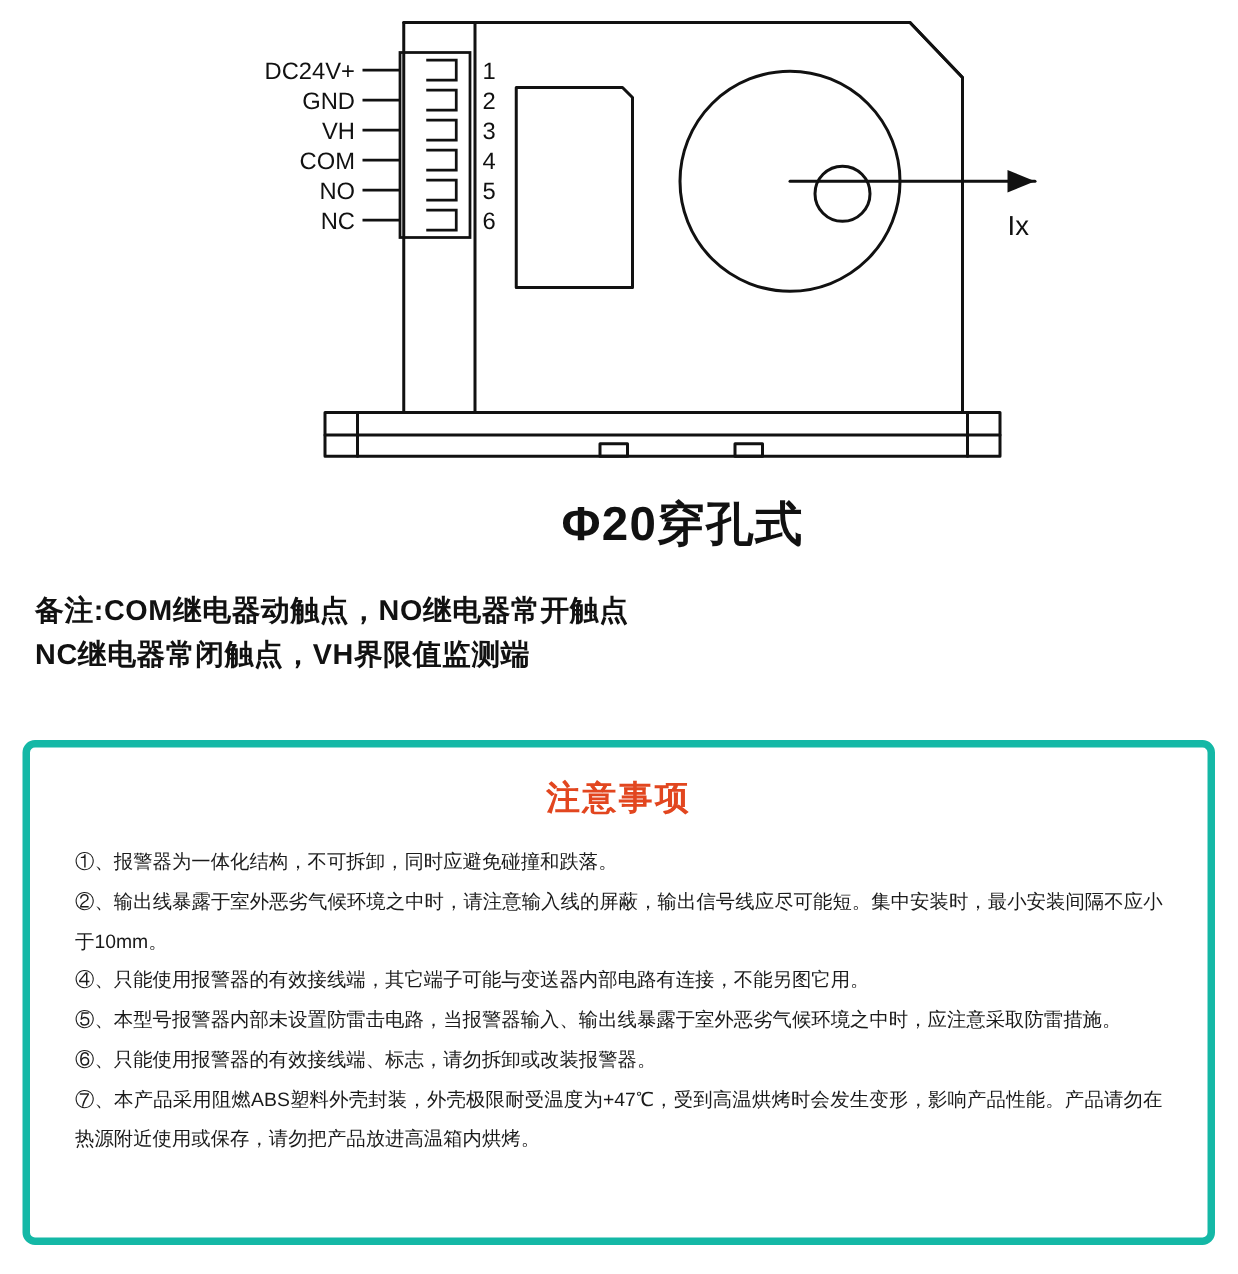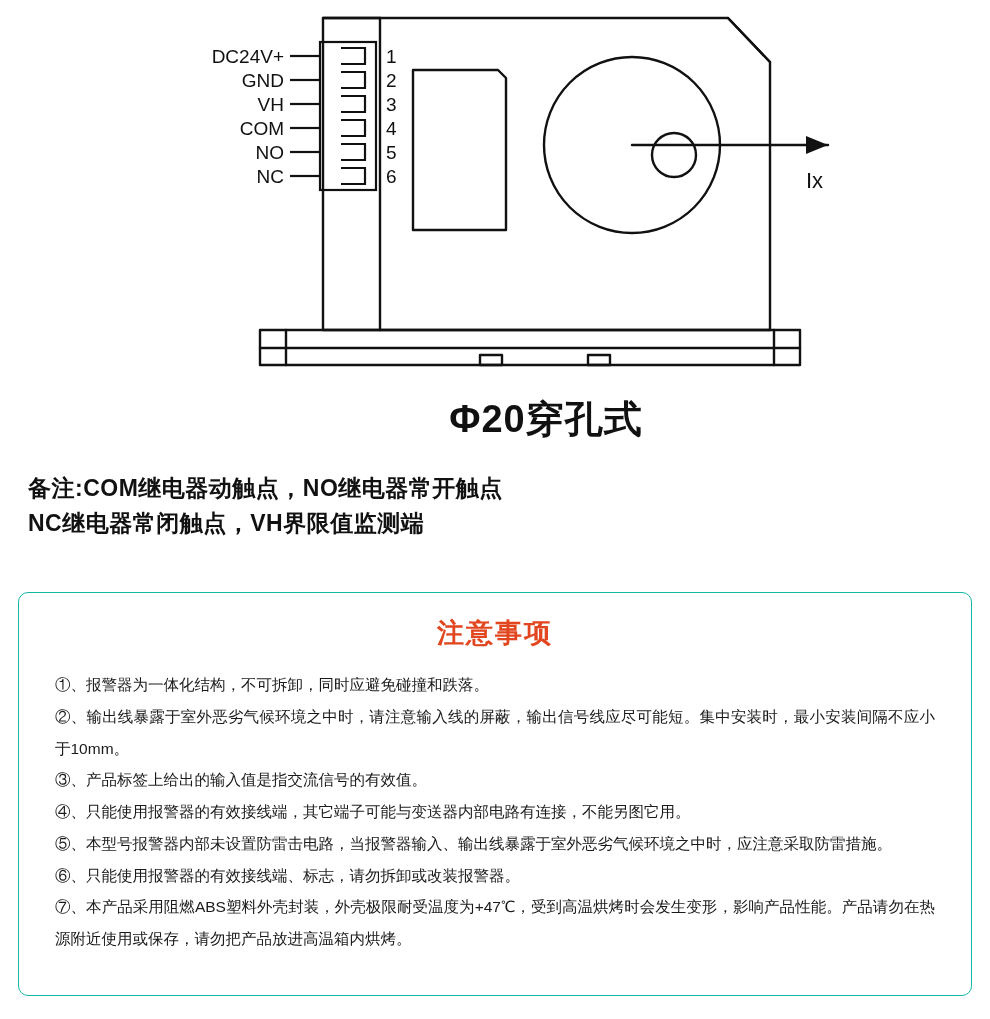--- a/index.html
+++ b/index.html
@@ -55,21 +55,21 @@
     letter-spacing: 0.5px;
   }
 
   
   .caution-box {
     position: absolute;
     left: 18px;
     top: 592px;
     width: 954px;
     height: 404px;
-    border: 1px solid #14b8a6;
+    border: 6px solid #14b8a6;
     border-radius: 10px;
     box-sizing: border-box;
     background: #fff;
   }
   .caution-title {
     text-align: center;
     font-size: 27px;
     font-weight: bold;
     color: #e2461f;
     margin-top: 22px;
@@ -164,21 +164,20 @@
   <div class="note-lines">
     <div>备注:COM继电器动触点，NO继电器常开触点</div>
     <div>NC继电器常闭触点，VH界限值监测端</div>
   </div>
 
   <div class="caution-box">
     <div class="caution-title">注意事项</div>
     <div class="caution-list">
       <div class="caution-item">①、报警器为一体化结构，不可拆卸，同时应避免碰撞和跌落。</div>
       <div class="caution-item">②、输出线暴露于室外恶劣气候环境之中时，请注意输入线的屏蔽，输出信号线应尽可能短。集中安装时，最小安装间隔不应小于10mm。</div>
-      <div class="caution-item">③、产品标签上给出的输入值是指交流信号的有效值。</div>
       <div class="caution-item">④、只能使用报警器的有效接线端，其它端子可能与变送器内部电路有连接，不能另图它用。</div>
       <div class="caution-item">⑤、本型号报警器内部未设置防雷击电路，当报警器输入、输出线暴露于室外恶劣气候环境之中时，应注意采取防雷措施。</div>
       <div class="caution-item">⑥、只能使用报警器的有效接线端、标志，请勿拆卸或改装报警器。</div>
       <div class="caution-item">⑦、本产品采用阻燃ABS塑料外壳封装，外壳极限耐受温度为+47℃，受到高温烘烤时会发生变形，影响产品性能。产品请勿在热源附近使用或保存，请勿把产品放进高温箱内烘烤。</div>
     </div>
   </div>
 
 </div>
 
 </body></html>

